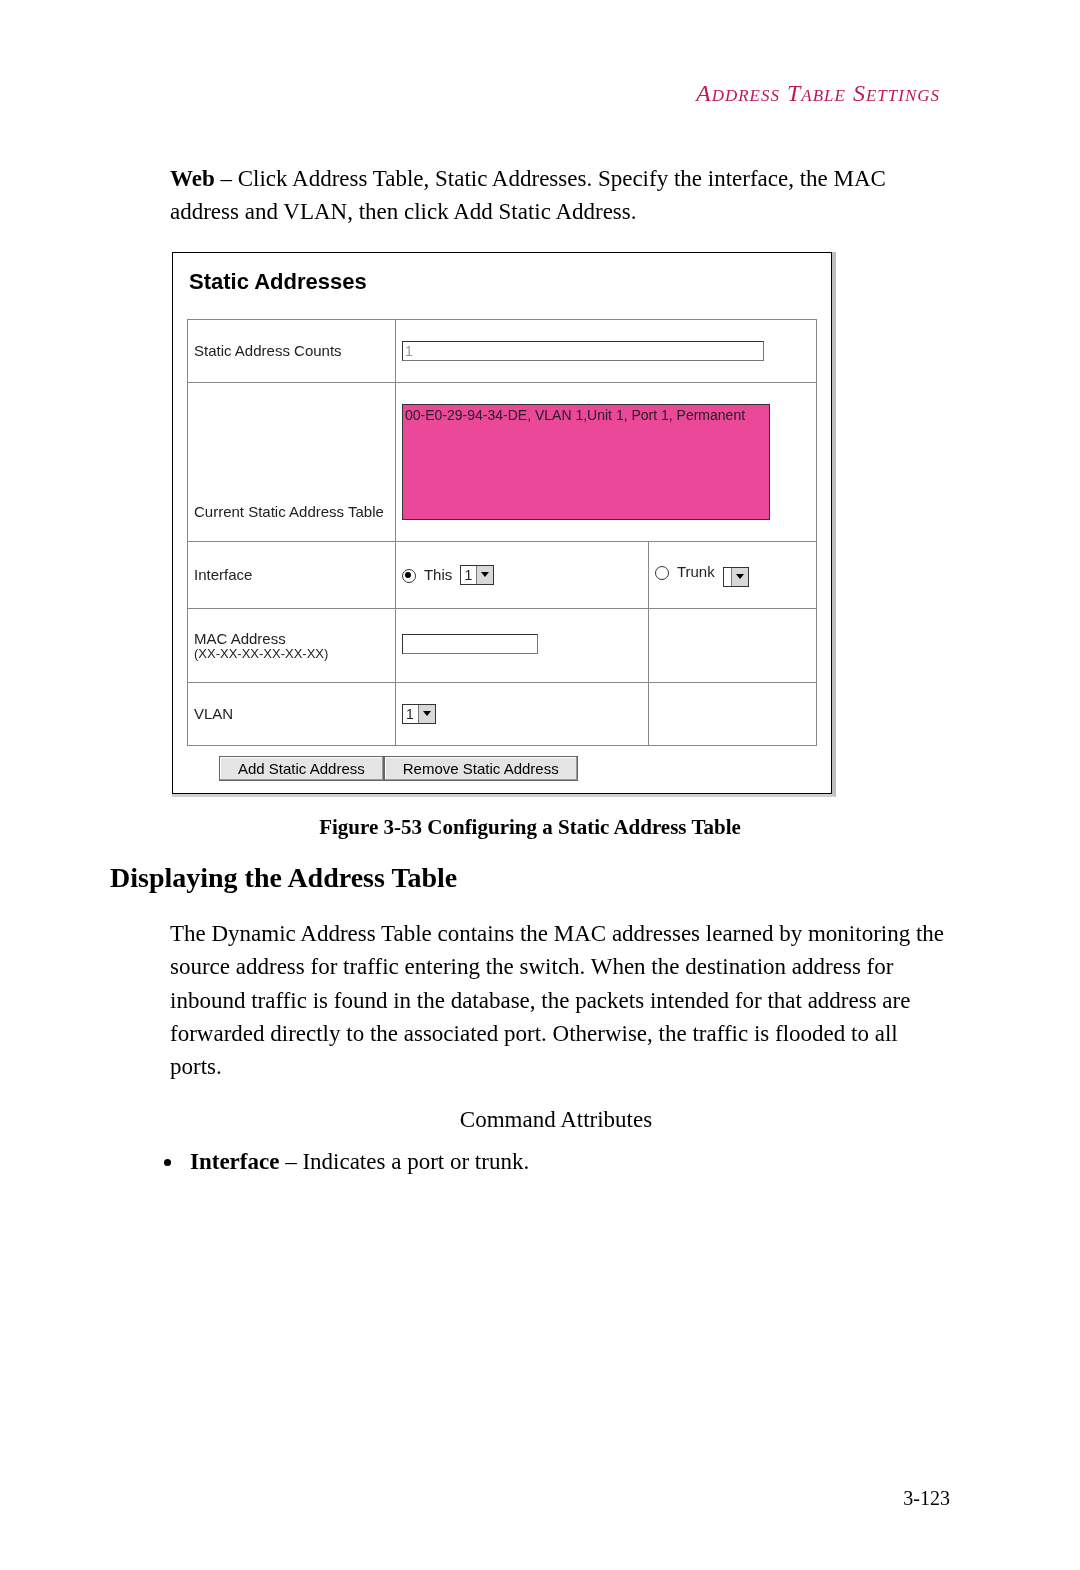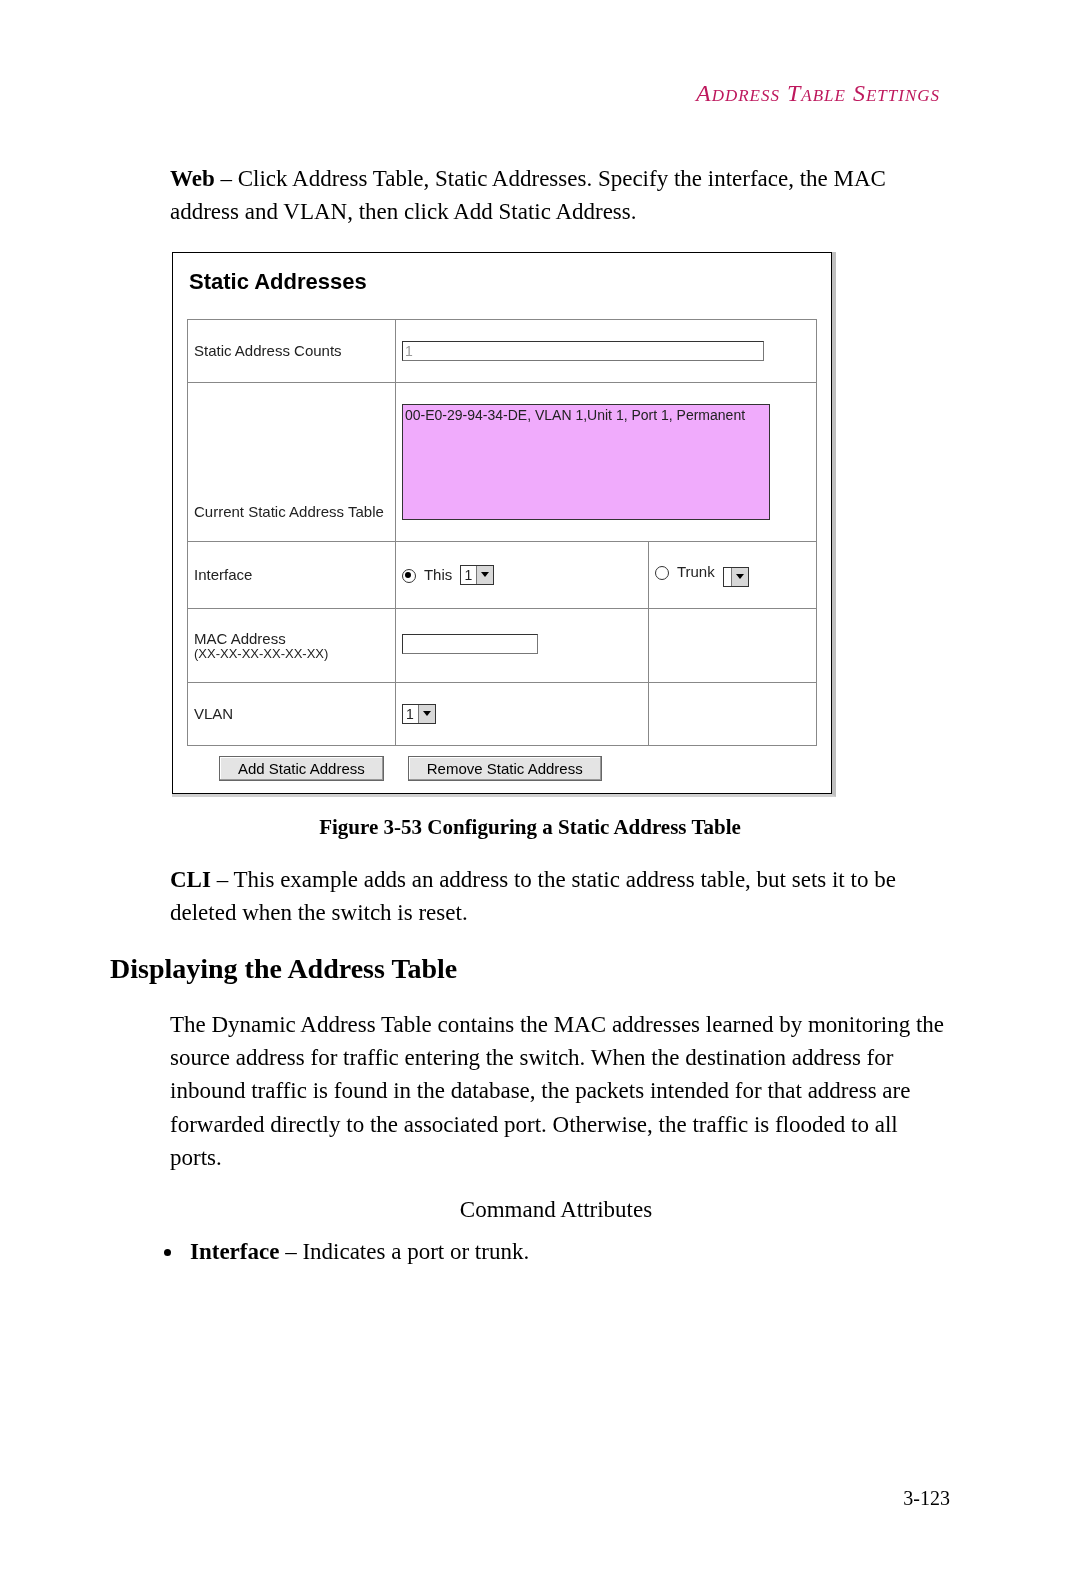--- a/index.html
+++ b/index.html
@@ -72,21 +72,21 @@
     background: #fff;
     height: 18px;
     line-height: 18px;
     font-size: 14px;
     color: #999;
     padding: 0 2px;
     box-sizing: content-box;
   }
   .faux-listbox {
     border: 1px solid #333;
-    background: #f0abfc;
+    background: #ec4899;
     height: 110px;
     width: 362px;
     font-size: 14px;
     color: #222;
     padding: 2px 2px;
     line-height: 1.2;
   }
   .faux-select {
     display: inline-flex;
     align-items: center;
@@ -129,21 +129,20 @@
     width: 6px; height: 6px;
     border-radius: 50%;
     background: #000;
   }
   .mac-hint {
     font-size: 13px;
     line-height: 1.1;
   }
   .btnrow {
     display: flex;
-    gap: 24px;
     padding: 10px 0 12px 32px;
   }
   .faux-button {
     border: 1px solid #666;
     background: #e4e4e4;
     font-size: 15px;
     padding: 3px 18px;
     color: #000;
     box-shadow: inset -1px -1px 0 #999, inset 1px 1px 0 #fff;
   }
@@ -276,23 +275,20 @@
 
       <div class="btnrow">
         <div class="faux-button">Add Static Address</div>
         <div class="faux-button">Remove Static Address</div>
       </div>
     </div>
   </div>
 
   <div class="figure-caption">Figure 3-53  Configuring a Static Address Table</div>
 
-  <p class="body-text">
-    <b>CLI</b><span> – </span><span>This example adds an address to the static address table, but sets it to be deleted when the switch is reset.</span>
-  </p>
 
 
   <h2 class="section">Displaying the Address Table</h2>
 
   <p class="body-text">The Dynamic Address Table contains the MAC addresses learned by monitoring the source address for traffic entering the switch. When the destination address for inbound traffic is found in the database, the packets intended for that address are forwarded directly to the associated port. Otherwise, the traffic is flooded to all ports.</p>
 
   <h3 class="sub">Command Attributes</h3>
 
   <ul class="attrs">
     <li>

